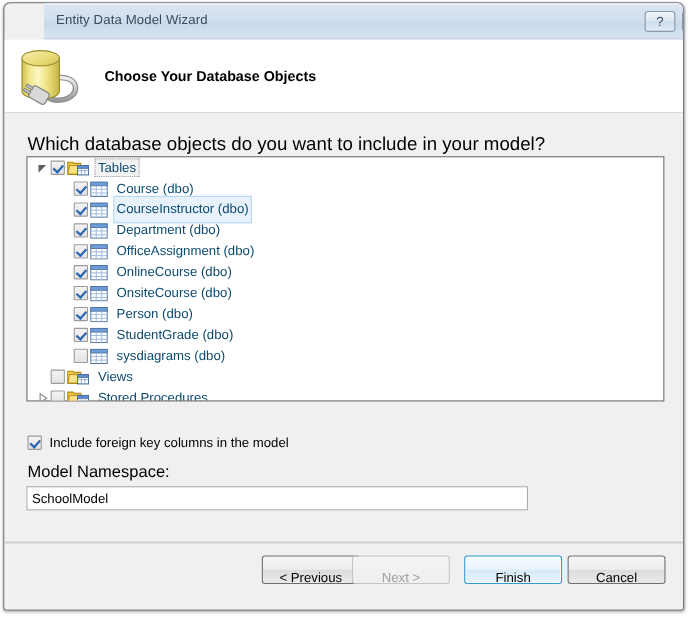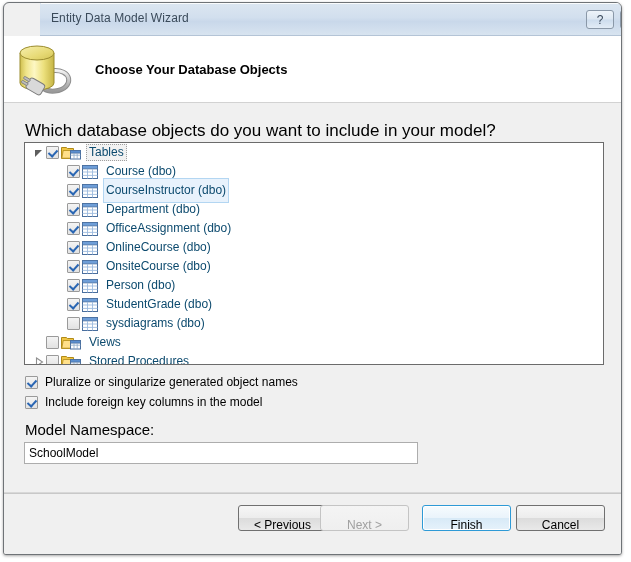--- a/index.html
+++ b/index.html
@@ -232,21 +232,21 @@
     position: absolute;
     left: 21px;
     top: 318px;
     font-size: 15px;
     color: #000;
   }
   #ns-input {
     position: absolute;
     left: 20px;
     top: 339px;
-    width: 394px;
+    width: 456px;
     height: 22px;
     border: 1px solid #adadad;
     background: #ffffff;
     box-sizing: border-box;
     font-family: "Liberation Sans", sans-serif;
     font-size: 12px;
     color: #000;
     padding: 0 4px;
     outline: none;
   }
@@ -517,24 +517,20 @@
               <rect x="9.5" y="5.5" width="10" height="8.5" fill="#ffffff" stroke="#4a6f9e" stroke-width="1"></rect>
               <rect x="9.5" y="5.5" width="10" height="2.6" fill="#5b8fd0" stroke="#4a6f9e" stroke-width="0.8"></rect>
               <line x1="9.5" y1="10.2" x2="19.5" y2="10.2" stroke="#8aa8c8" stroke-width="0.8"></line>
               <line x1="13" y1="8.1" x2="13" y2="14" stroke="#8aa8c8" stroke-width="0.8"></line>
               <line x1="16.2" y1="8.1" x2="16.2" y2="14" stroke="#8aa8c8" stroke-width="0.8"></line>
             </svg></span>
           <span class="node-label">Stored Procedures</span>
         </div>
       </div>
 
-    <div class="opt-row" id="opt-pluralize">
-      <span class="cb checked"></span>
-      <span>Pluralize or singularize generated object names</span>
-    </div>
 
     <div class="opt-row" id="opt-fk">
       <span class="cb checked"></span>
       <span>Include foreign key columns in the model</span>
     </div>
 
     <div id="ns-label">Model Namespace:</div>
     <input id="ns-input" type="text" value="SchoolModel" style="">
   </div>
 

